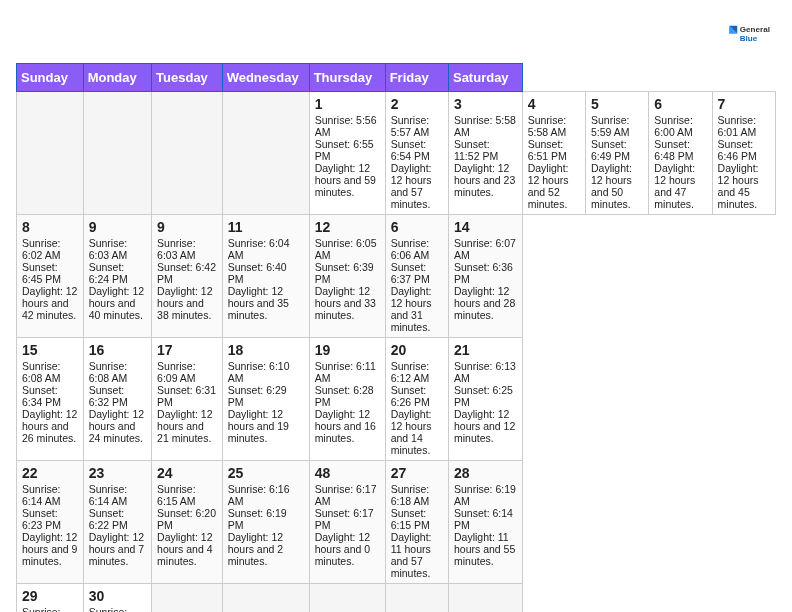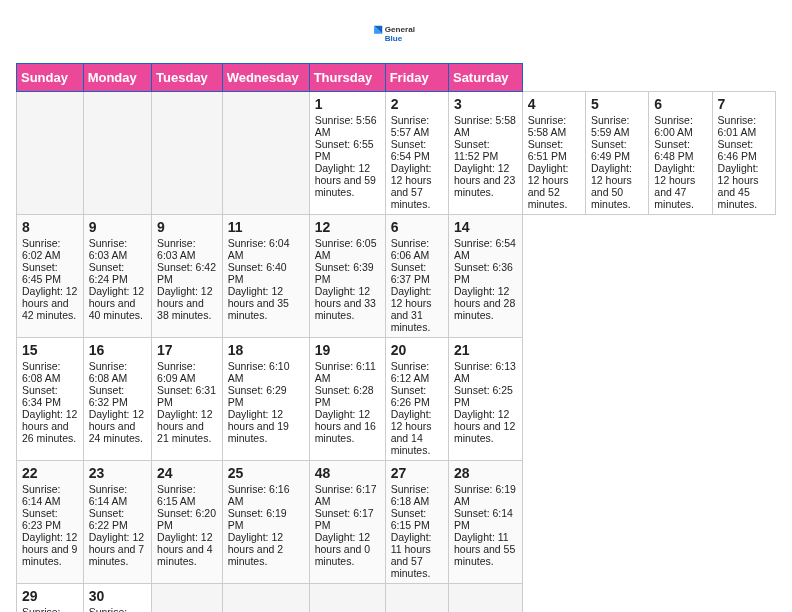--- a/index.html
+++ b/index.html
@@ -5,38 +5,38 @@
     * { box-sizing: border-box; margin: 0; padding: 0; }
     body {
       font-family: Arial, sans-serif;
       background: #fff;
       width: 792px;
       min-height: 612px;
       padding: 16px;
     }
     .header {
       display: flex;
-      justify-content: center;
+      justify-content: flex-end;
       align-items: flex-start;
       margin-bottom: 12px;
     }
     .logo {
       display: flex;
       align-items: center;
       gap: 4px;
     }
     .title-block { text-align: right; }
     .month-title { font-size: 36px; font-weight: bold; color: #333; }
     .location { font-size: 16px; color: #555; }
     table {
       width: 100%;
       border-collapse: collapse;
     }
     th {
-      background: #ec4899;
+      background: #8b5cf6;
       color: white;
       font-size: 13px;
       font-weight: bold;
       padding: 6px 4px;
       text-align: left;
       border: 1px solid #1565c0;
     }
     td {
       border: 1px solid #ccc;
       vertical-align: top;
@@ -145,21 +145,21 @@
           <span>Daylight: 12 hours and 35 minutes.</span></td>
         <td><span class="day-num">12</span>
           <span>Sunrise: 6:05 AM</span><br>
           <span>Sunset: 6:39 PM</span><br>
           <span>Daylight: 12 hours and 33 minutes.</span></td>
         <td><span class="day-num">6</span>
           <span>Sunrise: 6:06 AM</span><br>
           <span>Sunset: 6:37 PM</span><br>
           <span>Daylight: 12 hours and 31 minutes.</span></td>
         <td><span class="day-num">14</span>
-          <span>Sunrise: 6:54 AM</span><br>
+          <span>Sunrise: 6:07 AM</span><br>
           <span>Sunset: 6:36 PM</span><br>
           <span>Daylight: 12 hours and 28 minutes.</span></td>
       </tr>
       <tr>
         <td><span class="day-num">15</span>
           <span>Sunrise: 6:08 AM</span><br>
           <span>Sunset: 6:34 PM</span><br>
           <span>Daylight: 12 hours and 26 minutes.</span></td>
         <td><span class="day-num">16</span>
           <span>Sunrise: 6:08 AM</span><br>

